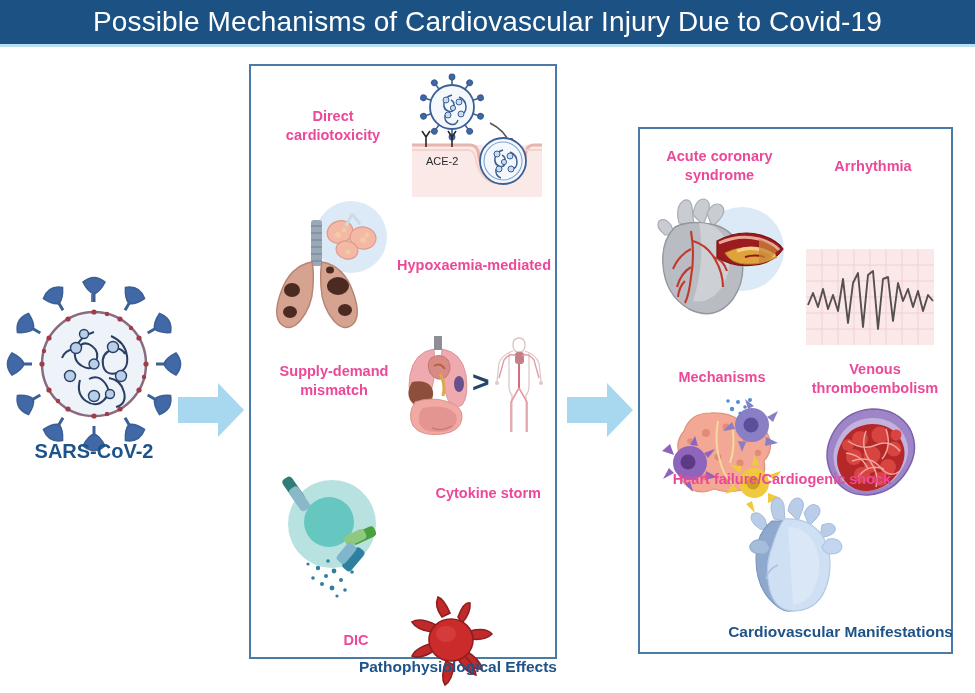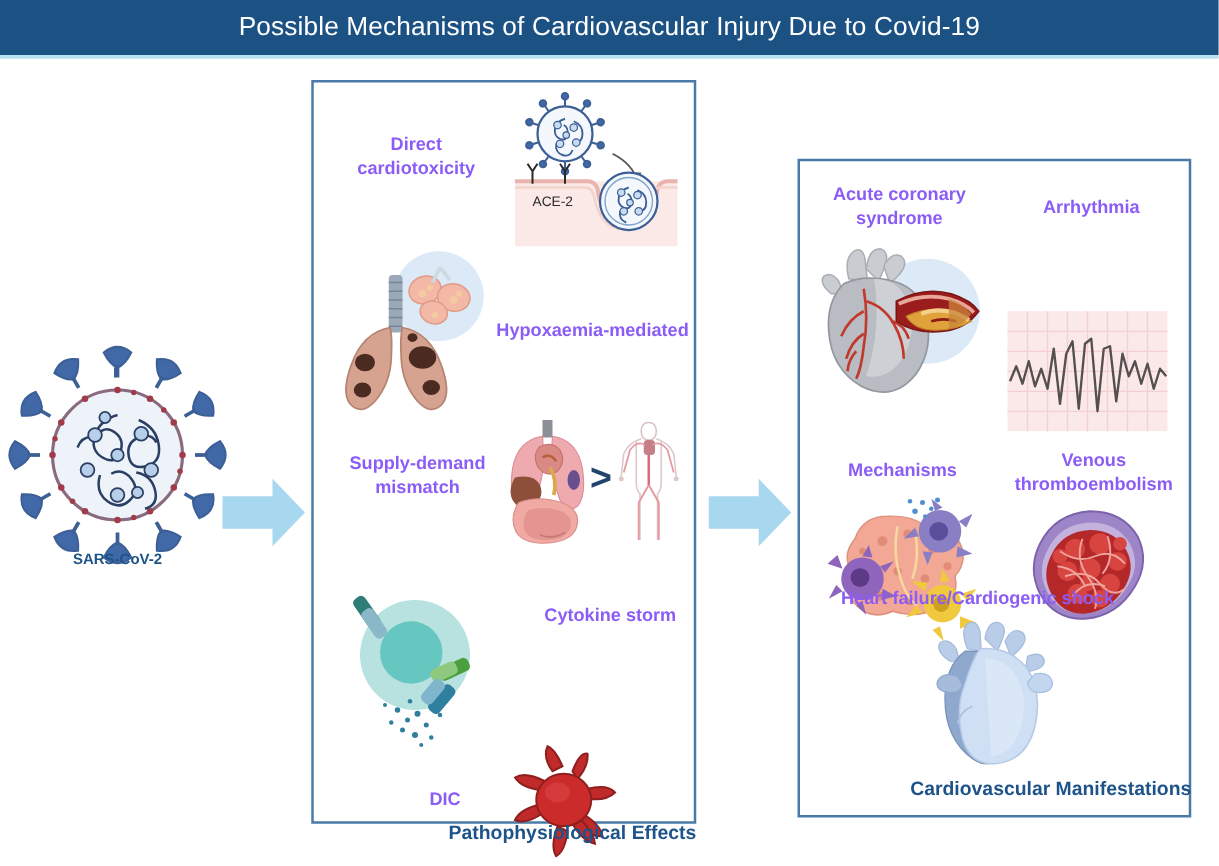--- a/index.html
+++ b/index.html
@@ -9,21 +9,21 @@
     font-family: "Liberation Sans", sans-serif;
     overflow: hidden;
     position: relative;
   }
   .title-bar {
     position: absolute; left: 0; top: 0; width: 975px; height: 44px;
     background: #1b5183;
     display: flex; align-items: center; justify-content: center;
   }
   .title-bar .title-text {
-    color: #ffffff; font-size: 21px; font-weight: 400; letter-spacing: 0.1px;
+    color: #ffffff; font-size: 28px; font-weight: 400; letter-spacing: 0.1px;
   }
   .title-rule {
     position: absolute; left: 0; top: 44px; width: 975px; height: 3px;
     background: #b9dff0;
   }
   .stage { position: absolute; left: 0; top: 47px; width: 975px; height: 646px; }
 
   
   .panel {
     position: absolute; border: 2px solid #4a7ba8; background: #ffffff;
@@ -33,26 +33,26 @@
 
   .panel-caption {
     position: absolute; color: #1d5389; font-size: 15.5px; font-weight: bold;
     text-align: right; white-space: nowrap;
   }
   #cap-mid { left: 249px; top: 598px; width: 308px; margin-top: 13px; }
   #cap-right { left: 638px; top: 576px; width: 315px; }
 
   
   .lbl {
-    position: absolute; color: #8b5cf6; font-size: 14.5px; font-weight: bold;
+    position: absolute; color: #ec4899; font-size: 14.5px; font-weight: bold;
     line-height: 1.28; text-align: center;
   }
   .lbl-left { text-align: right; }
   .virus-caption {
-    position: absolute; color: #1d5389; font-size: 12px; font-weight: bold;
+    position: absolute; color: #1d5389; font-size: 20px; font-weight: bold;
     text-align: center; white-space: nowrap;
   }
 
   
   .big-arrow { position: absolute; }
 
   svg { display: block; overflow: visible; }
   .art { position: absolute; }
 </style>
 </head>

